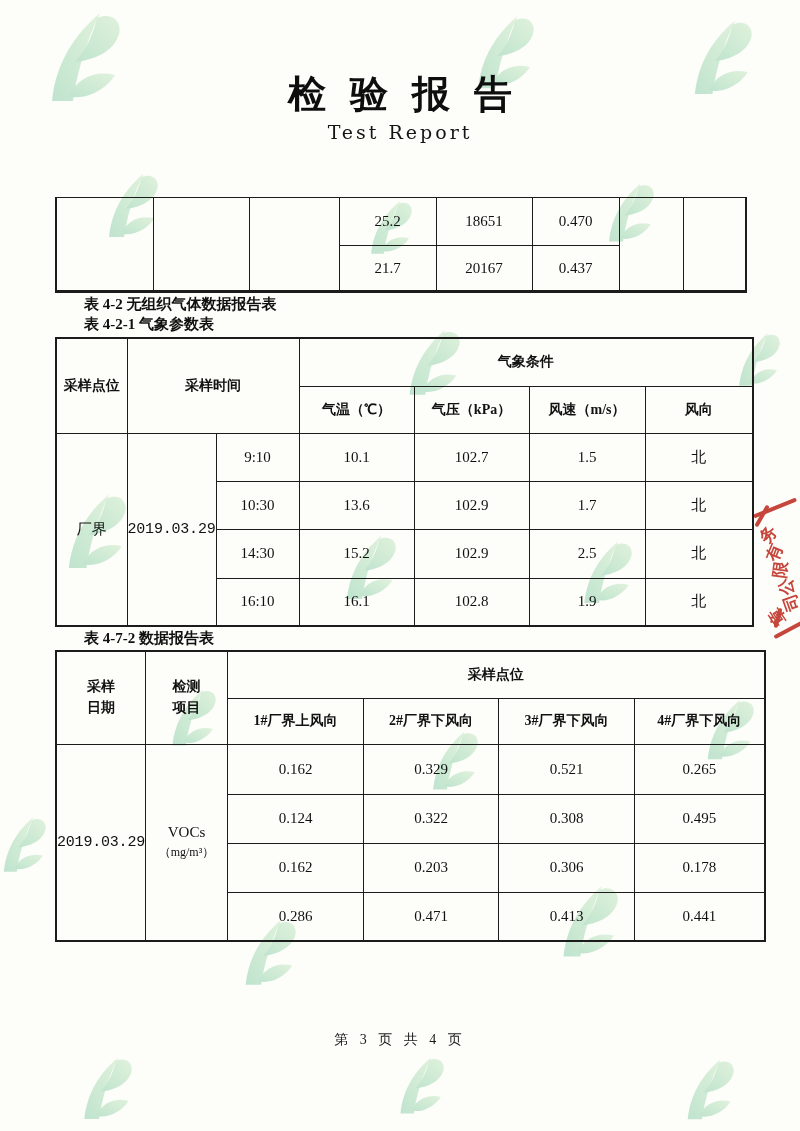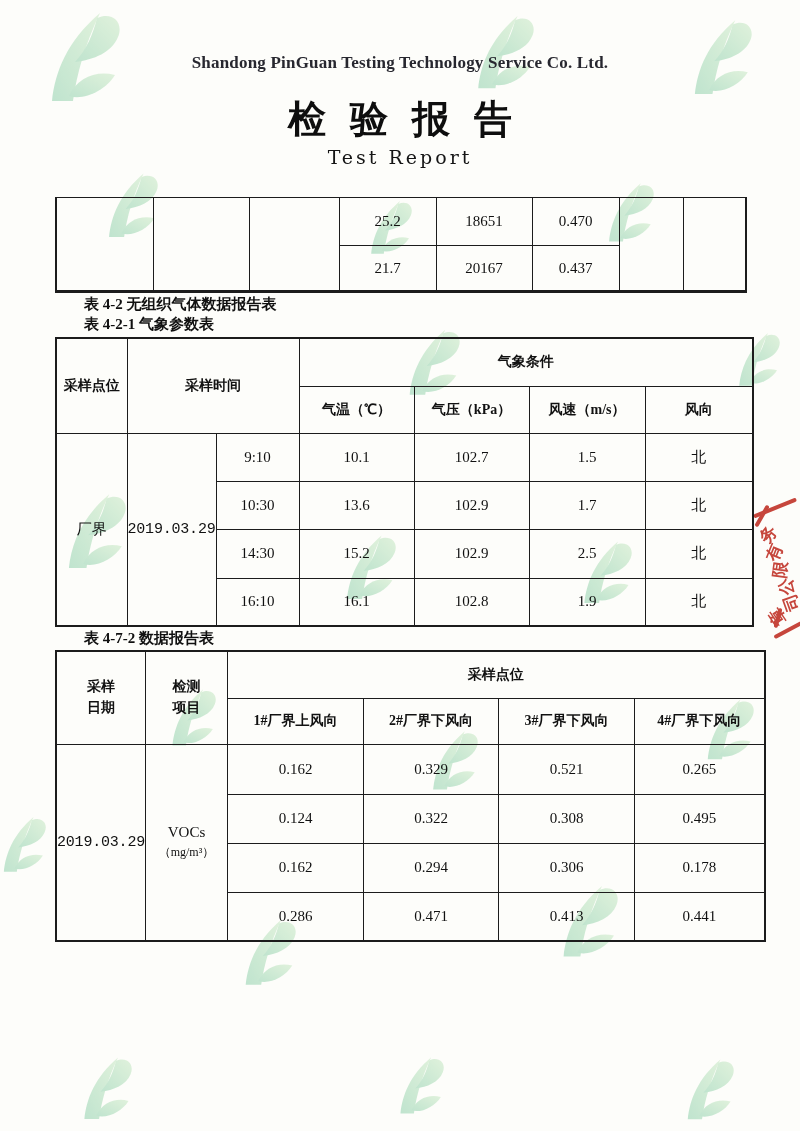--- a/index.html
+++ b/index.html
@@ -123,21 +123,20 @@
       </svg>
     <svg class="wm" viewBox="0 0 100 100" style="left:380px;top:1054px;width:64px;height:64px">
         <use href="#plogo" xlink:href="#plogo"></use>
       </svg>
     <svg class="wm" viewBox="0 0 100 100" style="left:666px;top:1056px;width:68px;height:68px">
         <use href="#plogo" xlink:href="#plogo"></use>
       </svg>
   </div>
 
   <div class="hdr">
-    <div class="company-en">Shandong PinGuan Testing Technology Service Co. Ltd.</div>
     <div class="title-cn">检验报告</div>
     <div class="title-en">Test Report</div>
   </div>
 
   <table class="tbl continued">
     <colgroup>
       <col style="width:97px">
         <col style="width:96px">
         <col style="width:90px">
         <col style="width:97px">
@@ -258,21 +257,21 @@
       <td>0.265</td>
     </tr>
     <tr style="height:49px">
       <td>0.124</td>
       <td>0.322</td>
       <td>0.308</td>
       <td>0.495</td>
     </tr>
     <tr style="height:49px">
       <td>0.162</td>
-      <td>0.294</td>
+      <td>0.203</td>
       <td>0.306</td>
       <td>0.178</td>
     </tr>
     <tr style="height:49px">
       <td>0.286</td>
       <td>0.471</td>
       <td>0.413</td>
       <td>0.441</td>
     </tr>
   </tbody>
@@ -284,14 +283,15 @@
     <span class="seal-ch" style="left:32px;top:48px;transform:rotate(-52deg)">务</span>
     <span class="seal-ch" style="left:38px;top:66px;transform:rotate(-68deg)">有</span>
     <span class="seal-ch" style="left:44px;top:83px;transform:rotate(-82deg)">限</span>
     <span class="seal-ch" style="left:50px;top:100px;transform:rotate(-96deg)">公</span>
     <span class="seal-ch" style="left:55px;top:116px;transform:rotate(-110deg)">司</span>
     <span class="seal-ch" style="left:41px;top:130px;transform:rotate(-124deg)">章</span>
     <div class="seal-stroke" style="left:44px;top:148px;width:40px;height:4px;transform:rotate(-28deg)"></div>
     <div class="seal-stroke" style="left:40px;top:138px;width:20px;height:4px;transform:rotate(-75deg)"></div>
   </div>
 
+  <div class="footer">第 3 页 共 4 页</div>
 
 </div>
 
 </body></html>

